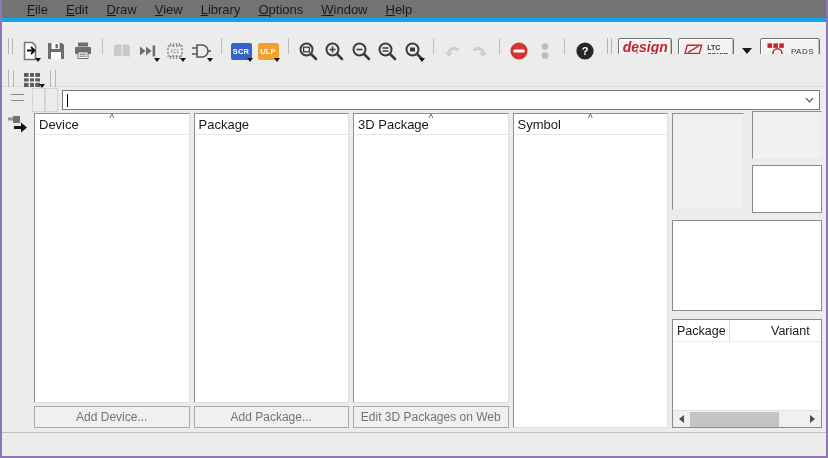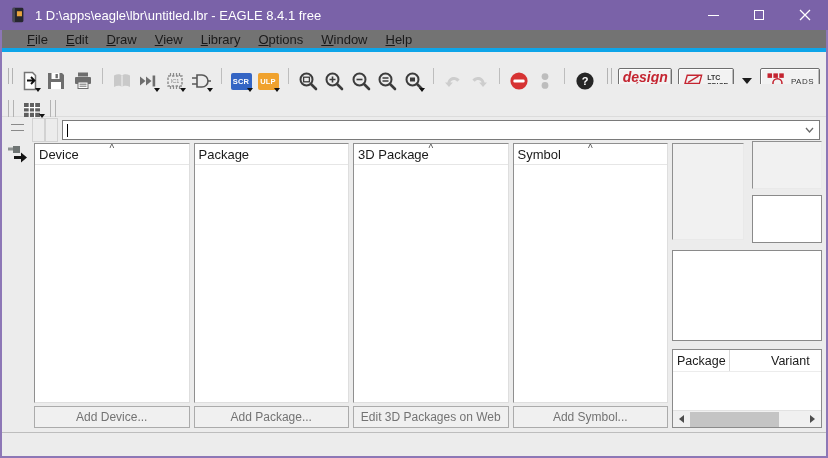--- a/index.html
+++ b/index.html
@@ -99,43 +99,20 @@
   .vt-track { flex:1; }
 
   
   .statusbar { height:24px; flex:0 0 24px; background:#ececec; border-top:1px solid #bdbdbd; display:flex; align-items:center; padding-left:8px; font-size:12px; }
 </style>
 </head>
 <body>
 
 <div class="window">
 
-  <div class="titlebar">
-    <span class="app-icon">
-      <svg width="18" height="20" viewBox="0 0 20 20">
-          <rect x="4" y="2" width="12" height="16" rx="1.5" fill="#26262e"></rect>
-          <rect x="4" y="2" width="2.6" height="16" fill="#4a4a55"></rect>
-          <rect x="8.8" y="5.8" width="5.6" height="5.6" fill="#e8a33d"></rect>
-        </svg>
-    </span>
-    <span class="title">1 D:\apps\eagle\lbr\untitled.lbr - EAGLE 8.4.1 free</span>
-    <div class="win-controls">
-      <div class="win-btn">
-          <div class="glyph-min"></div>
-        </div>
-      <div class="win-btn">
-          <div class="glyph-max"></div>
-        </div>
-      <div class="win-btn">
-        <svg width="12" height="12" viewBox="0 0 12 12">
-            <path d="M1 1l10 10M11 1L1 11" stroke="#fff" stroke-width="1.3"></path>
-          </svg>
-      </div>
-    </div>
-  </div>
 
   <div class="menubar">
     <span class="menu-item">File</span>
     <span class="menu-item">Edit</span>
     <span class="menu-item">Draw</span>
     <span class="menu-item">View</span>
     <span class="menu-item">Library</span>
     <span class="menu-item">Options</span>
     <span class="menu-item">Window</span>
     <span class="menu-item">Help</span>
@@ -409,21 +386,20 @@
         </div>
 
         <div class="list-col">
           <div class="frame">
             <div class="col-header">
               <span class="hdr-label">Symbol</span>
               <span class="sort-caret">^</span>
             </div>
             <div class="col-list"></div>
           </div>
-          <button class="col-btn">Add Symbol...</button>
         </div>
 
         <div class="right-panel">
           <div class="rowA">
             <div class="preview gray pv-device"></div>
             <div class="colB">
               <div class="preview gray pv-pkg"></div>
               <div class="preview white pv-3d"></div>
             </div>
           </div>

